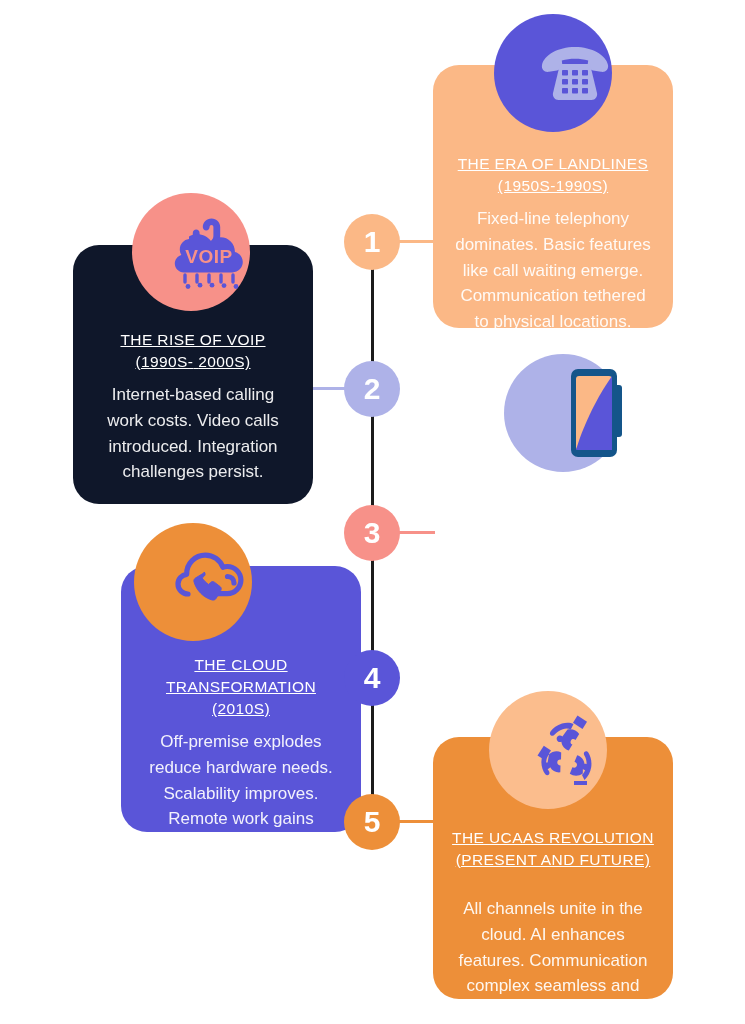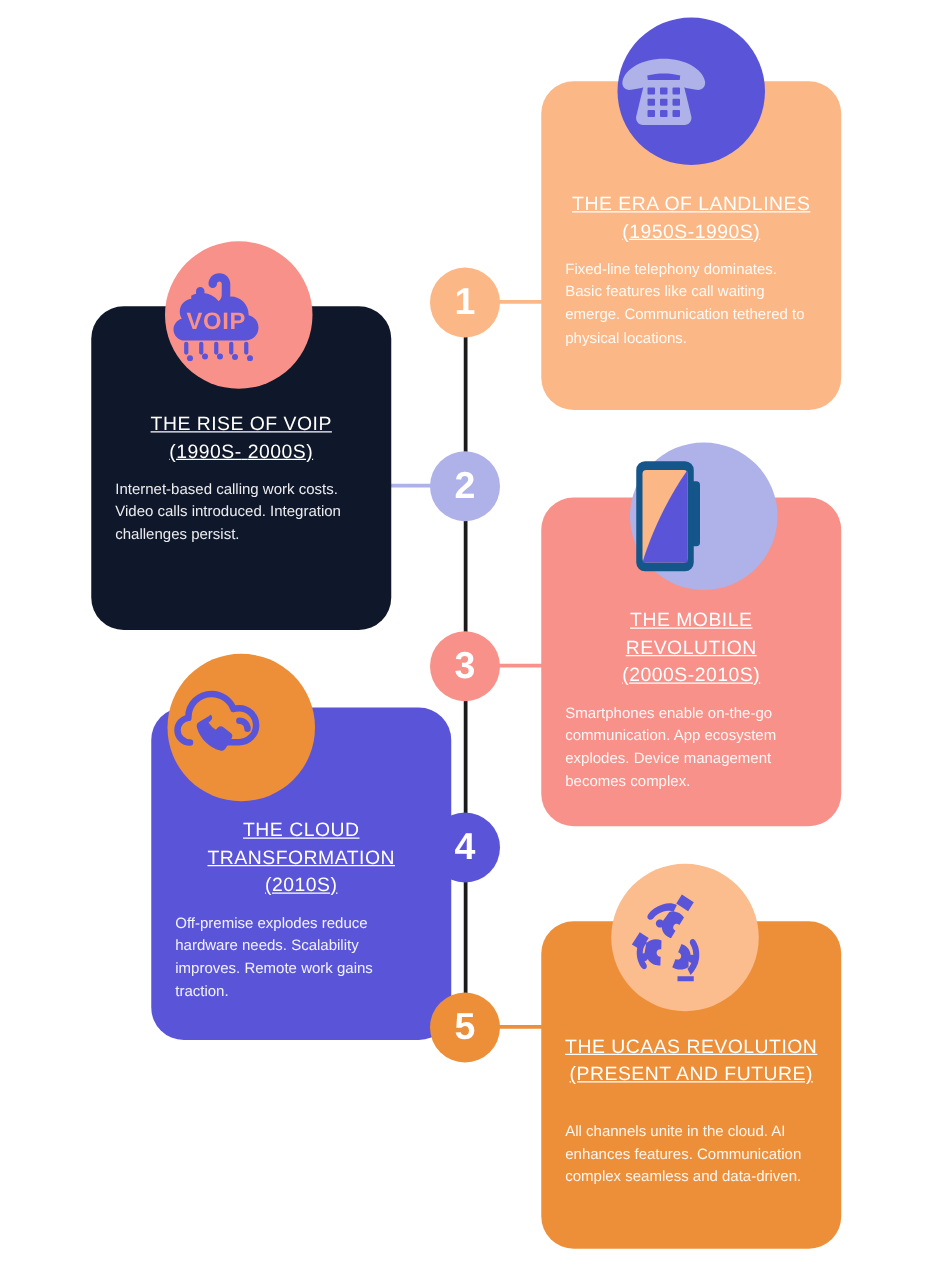--- a/index.html
+++ b/index.html
@@ -51,44 +51,44 @@
     letter-spacing: 0.4px;
     line-height: 1.42;
     text-align: center;
     color: #ffffff;
     font-weight: 400;
     text-transform: uppercase;
     width: 86%;
     text-decoration: underline;
   }
   .card-body {
-    font-size: 12px;
+    font-size: 17px;
     line-height: 1.52;
-    text-align: left;
+    text-align: center;
     color: rgba(255,255,255,0.92);
     margin-top: 9px;
     width: 84%;
   }
 
   
   #card-1 { left: 433px; top: 65px;  width: 240px; height: 263px; background: #FBB886; padding-top: 88px; }
   #card-2 { left: 73px;  top: 245px; width: 240px; height: 259px; background: #0f172a; padding-top: 84px; }
   #card-3 { left: 433px; top: 398px; width: 240px; height: 263px; background: #F79189; padding-top: 88px; }
   #card-4 { left: 73px;  top: 566px; width: 240px; height: 266px; background: #5A55D8; padding-top: 88px; margin-left: 48px; }
   #card-5 { left: 433px; top: 737px; width: 240px; height: 262px; background: #ED8F39; padding-top: 90px; gap: 16px; }
 
   
   .icon-badge {
     position: absolute;
     width: 118px;
     height: 118px;
     border-radius: 50%;
     display: flex;
     align-items: center;
-    justify-content: flex-start;
+    justify-content: flex-end;
   }
   #icon-1 { left: 494px; top: 14px;  background: #5A55D8; }
   #icon-2 { left: 132px; top: 193px; background: #F79189; }
   #icon-3 { left: 504px; top: 354px; background: #AEB2E8; }
   #icon-4 { left: 134px; top: 523px; background: #ED8F39; }
   #icon-5 { left: 489px; top: 691px; background: #FBBD8D; }
 
   
   .node {
     position: absolute;
@@ -185,27 +185,20 @@
           <circle cx="44" cy="70.2" r="2.4"></circle>
           <circle cx="56" cy="70.6" r="2.4"></circle>
           <circle cx="68" cy="71.5" r="2.4"></circle>
         </g>
       </svg>
     </span>
   </div>
   <div class="node" id="node-2">2</div>
 
   <div class="connector" id="conn-3"></div>
-  <div class="card" id="card-3">
-    <div class="card-title">
-      <span>THE MOBILE REVOLUTION</span><br>
-      <span>(2000S-2010S)</span>
-    </div>
-    <div class="card-body">Smartphones enable on-the-go communication. App ecosystem explodes. Device management becomes complex.</div>
-  </div>
   <div class="icon-badge" id="icon-3">
     <span>
       <svg width="56" height="92" viewBox="0 0 56 92">
         <rect x="22" y="18" width="34" height="52" rx="3" fill="#14558A"></rect>
         <rect x="5" y="2" width="46" height="88" rx="7" fill="#14558A"></rect>
         <rect x="10" y="9" width="36" height="74" rx="3" fill="#FBB886"></rect>
         <path d="M46 9 L46 83 L10 83 C10 83 20 46 46 9 Z" fill="#5A55D8"></path>
       </svg>
     </span>
   </div>

